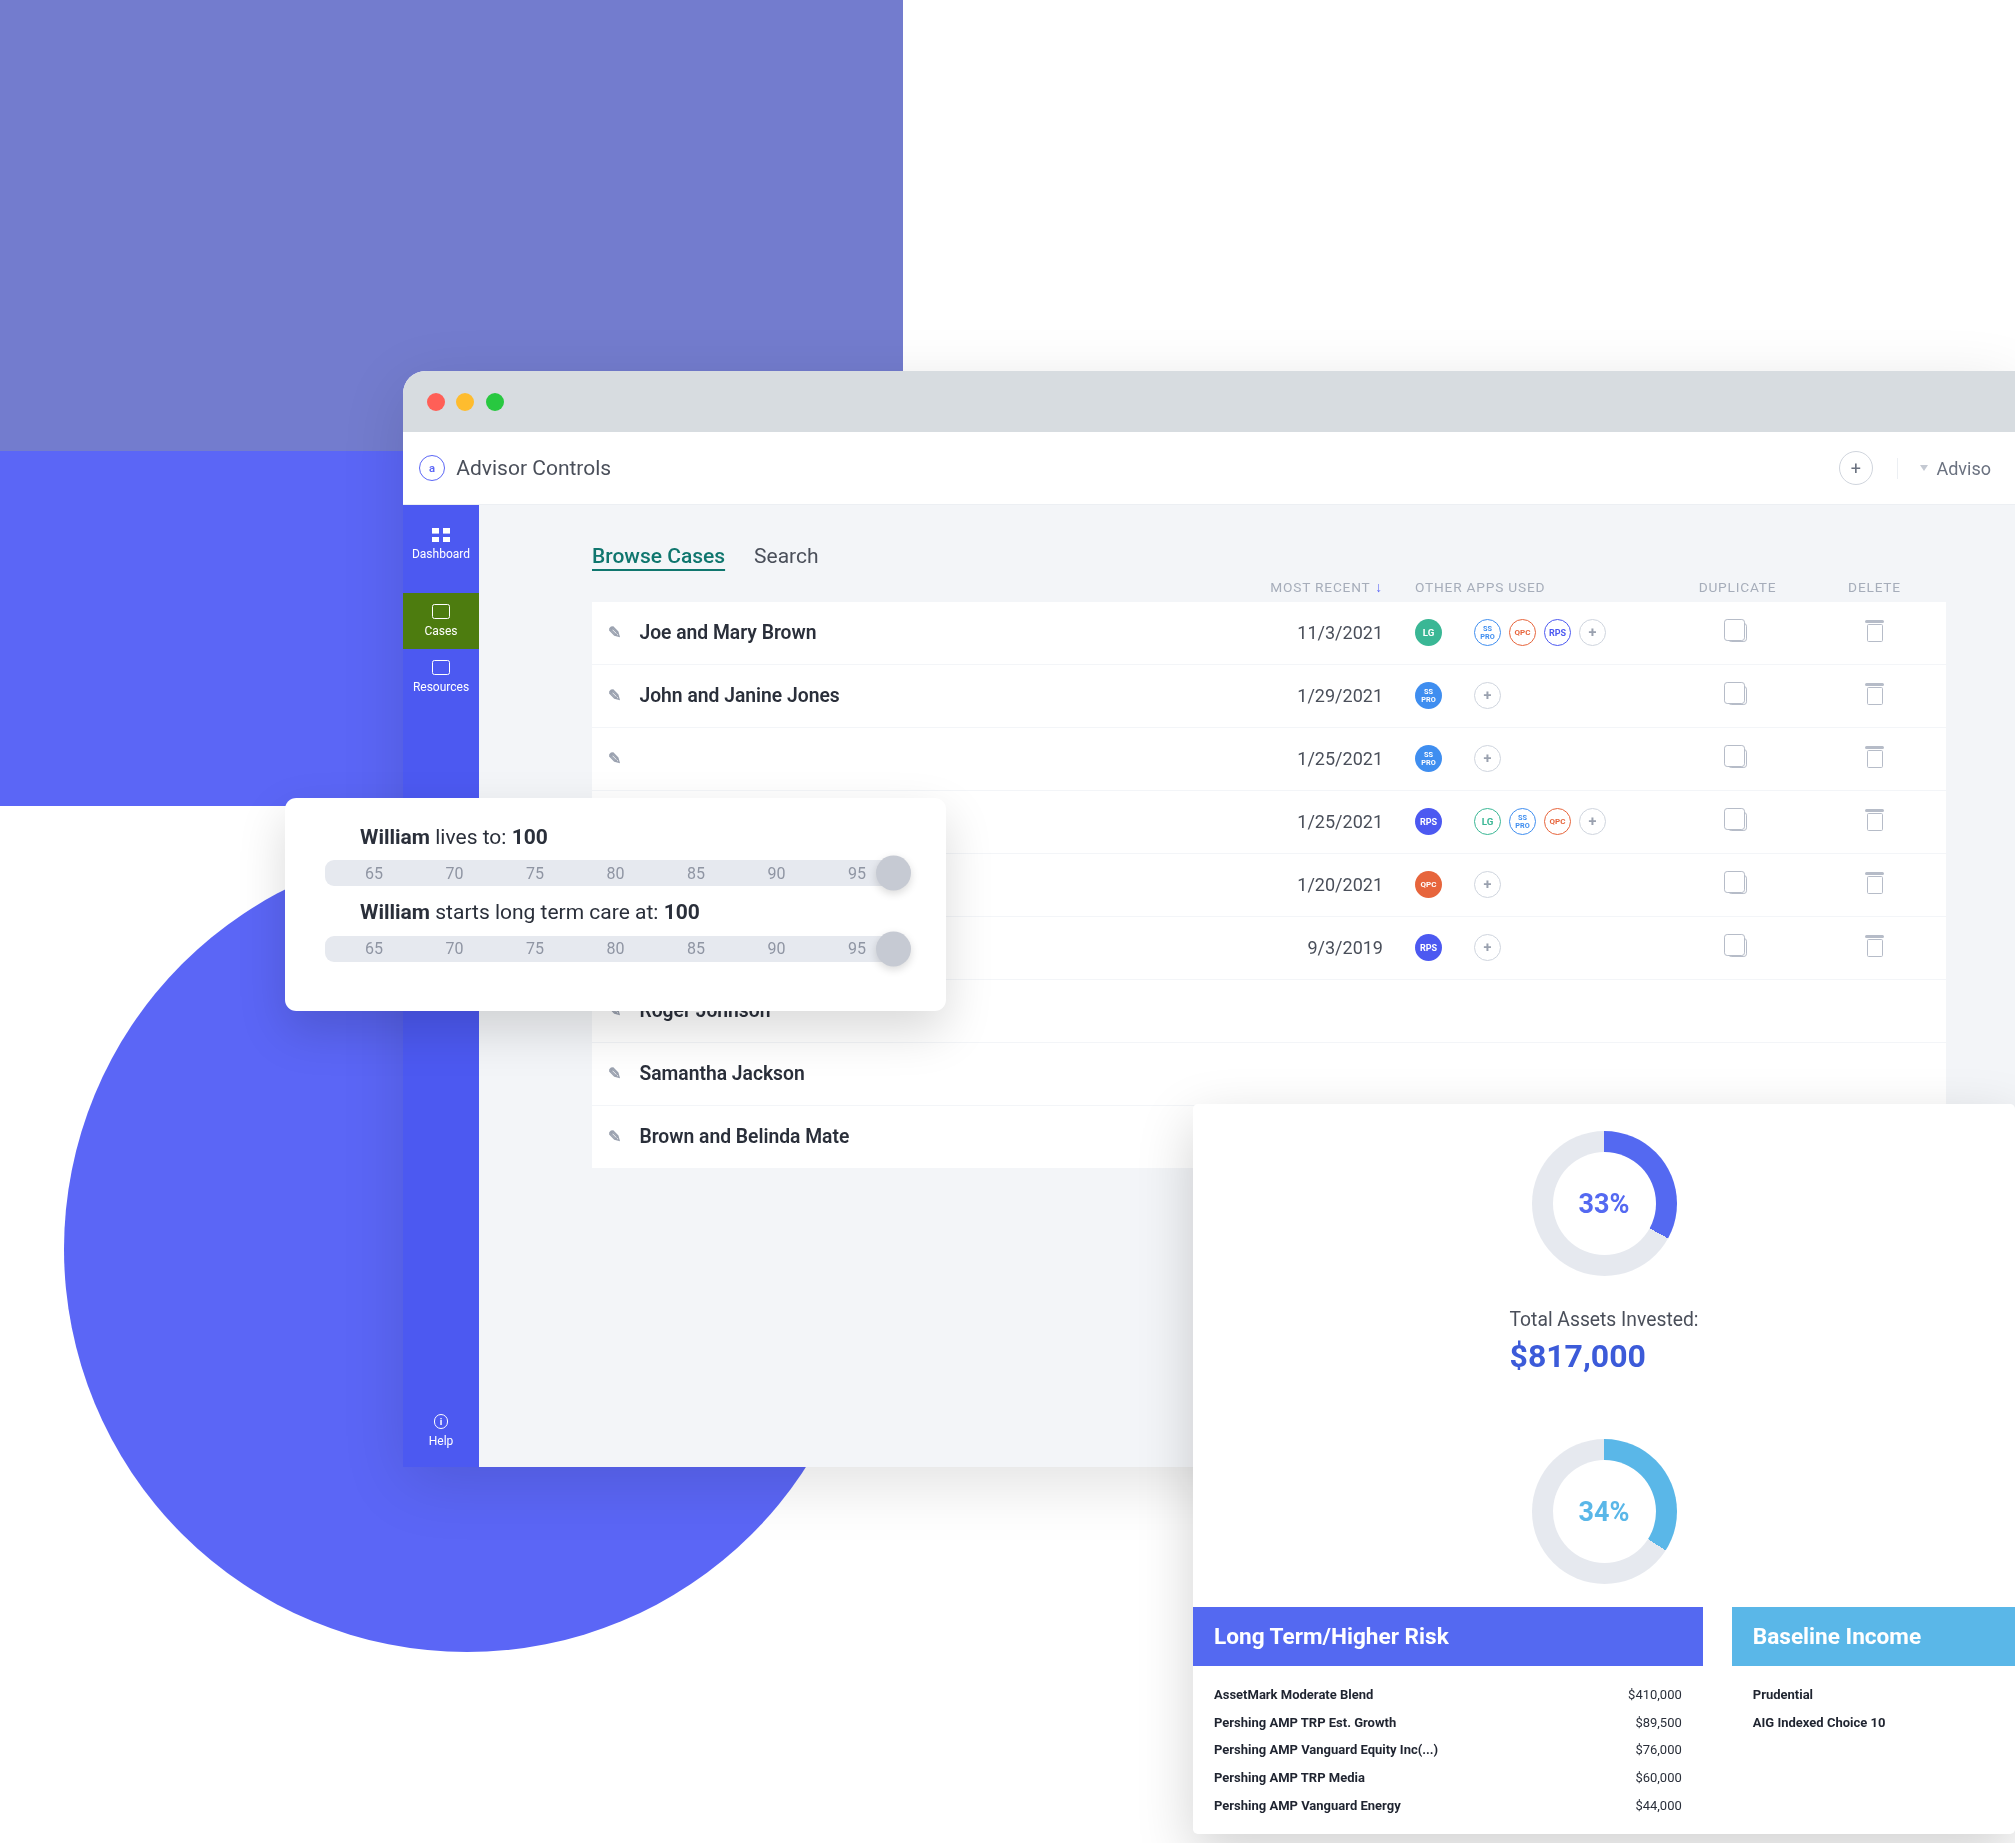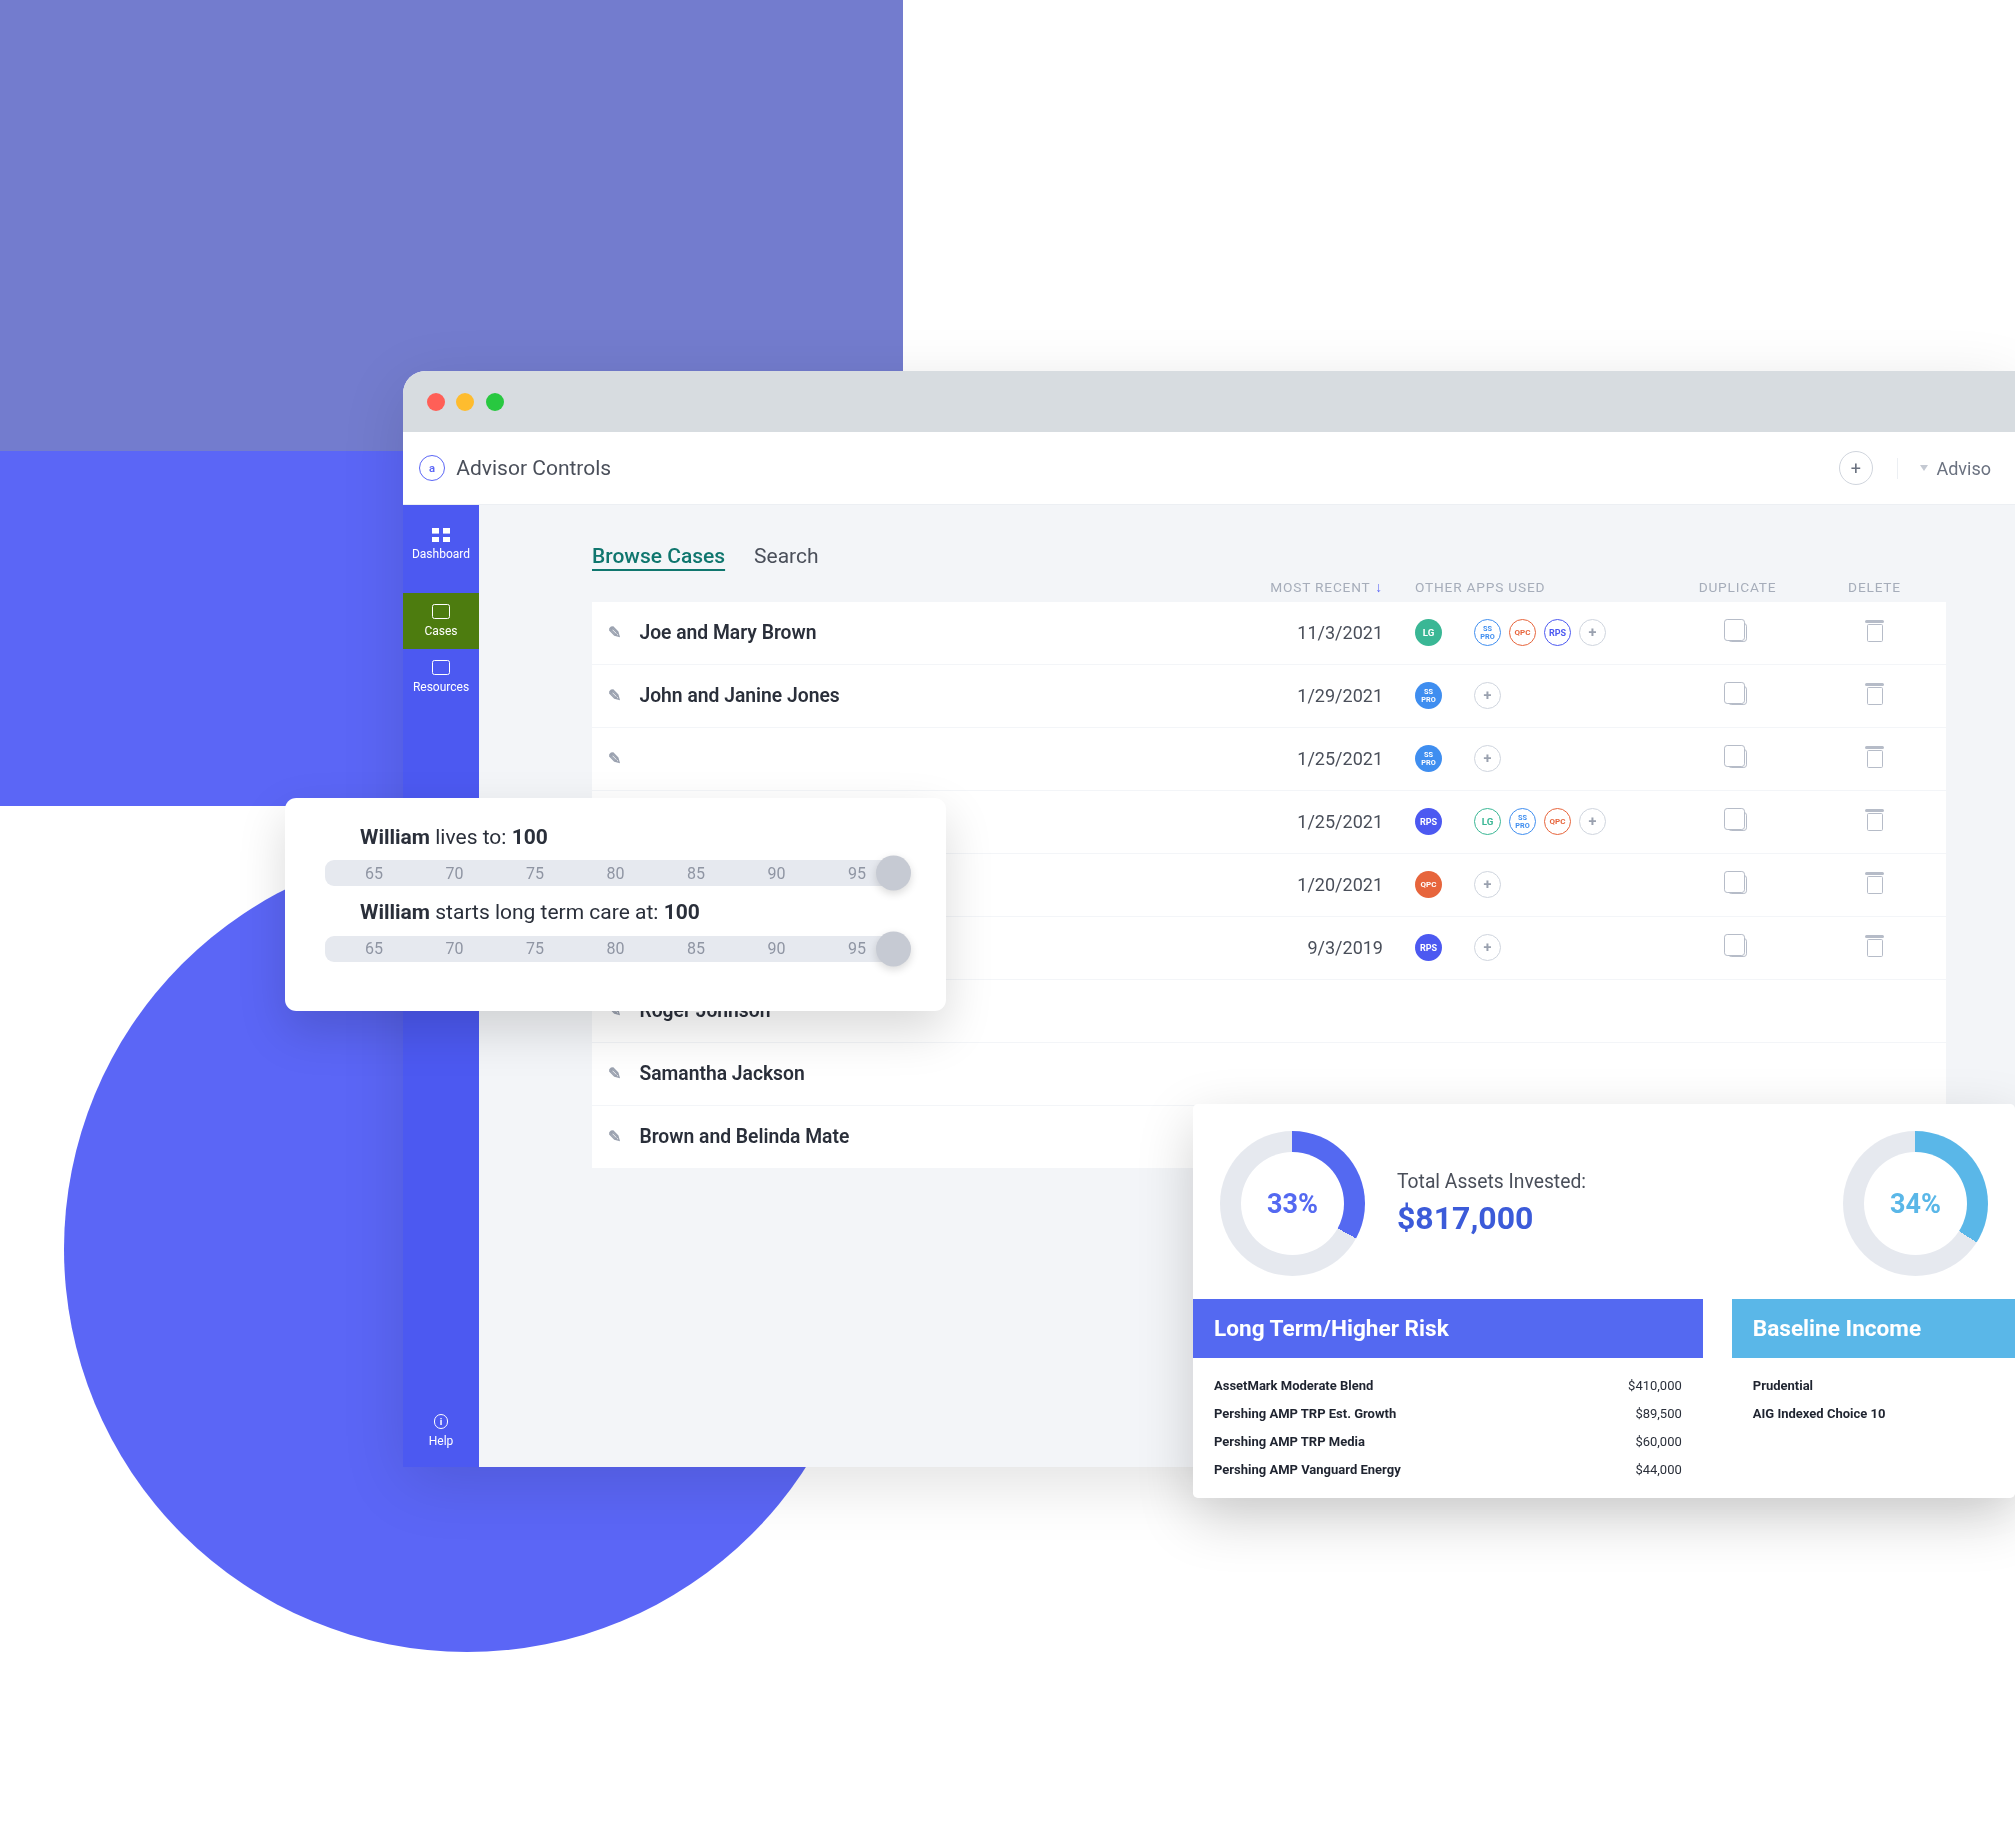--- a/index.html
+++ b/index.html
@@ -76,21 +76,21 @@
   
   .slider-card { position:absolute; left:285px; top:798px; width:661px; background:#fff; border-radius:11.3px; padding: 27px 40px 35px; box-shadow: 0 19.3px 48px rgba(0,0,0,0.15); z-index: 5;}
   .slider-label { font-size:21px; color:#2a2f3a; margin-bottom: 11.3px; margin-left: 35px;}
   .slider-label b, .slider-label strong { font-weight:700;}
   .slider-track { position:relative; height:26px; border-radius:9px; background:#e6e9ef; margin-bottom:14px; display:flex; align-items:center;}
   .slider-ticks { display:flex; justify-content:space-between; width:100%; padding: 0 40px; font-size:16px; color:#8f95a3;}
   .slider-thumb { position:absolute; right:-4.8px; top:50%; transform:translateY(-50%); width:35px; height:35px; border-radius:50%; background:#c6cad3; box-shadow:0 3.2px 8px rgba(0,0,0,0.15);}
 
   
   .assets-card { position:absolute; left:1193px; top:1104px; width:822px; background:#fff; border-radius:4.8px; box-shadow: 0 19.3px 56px rgba(0,0,0,0.18); z-index: 6; padding: 27px 0 0 0;}
-  .donuts { display:flex; align-items:center; gap:32px; padding: 0 27px 22.6px 27px;}
+  .donuts { display:flex; align-items:center; gap:32px; padding: 0 27px 22.6px 27px; flex-direction: column;}
   .donut { width:145px; height:145px; border-radius:50%; position:relative; display:flex; align-items:center; justify-content:center;}
   .donut1 { background: conic-gradient(#5469f1 0 33%, #e6e9ef 33% 100%);}
   .donut2 { background: conic-gradient(#5ab7e8 0 34%, #e6e9ef 34% 100%);}
   .donut::after { content:''; position:absolute; inset:21px; background:#fff; border-radius:50%;}
   .donut-label { position:relative; z-index:1; font-size:27px; font-weight:700;}
   .donut1 .donut-label { color:#5469f1;}
   .donut2 .donut-label { color:#5ab7e8;}
   .tai { display:flex; flex-direction:column; gap:6.4px;}
   .tai-label { font-size:19.3px; color:#4a4f5a;}
   .tai-val { font-size:32px; font-weight:700; color:#3c5bd9;}
@@ -375,20 +375,24 @@
       <div class="panel-body" id="panel1-body">
           <div class="prow">
             <span class="n">AssetMark Moderate Blend</span>
             <span class="v">$410,000</span>
           </div>
           <div class="prow">
             <span class="n">Pershing AMP TRP Est. Growth</span>
             <span class="v">$89,500</span>
           </div>
           <div class="prow">
+            <span class="n">Pershing AMP Vanguard Equity Inc(...)</span>
+            <span class="v">$76,000</span>
+          </div>
+          <div class="prow">
             <span class="n">Pershing AMP TRP Media</span>
             <span class="v">$60,000</span>
           </div>
           <div class="prow">
             <span class="n">Pershing AMP Vanguard Energy</span>
             <span class="v">$44,000</span>
           </div>
         </div>
     </div>
     <div class="panel" style="flex:1">

